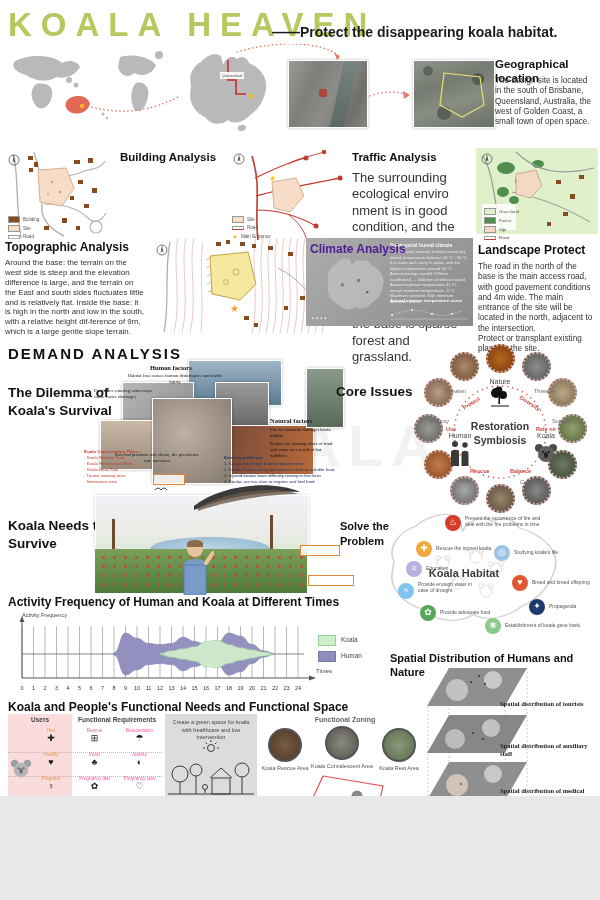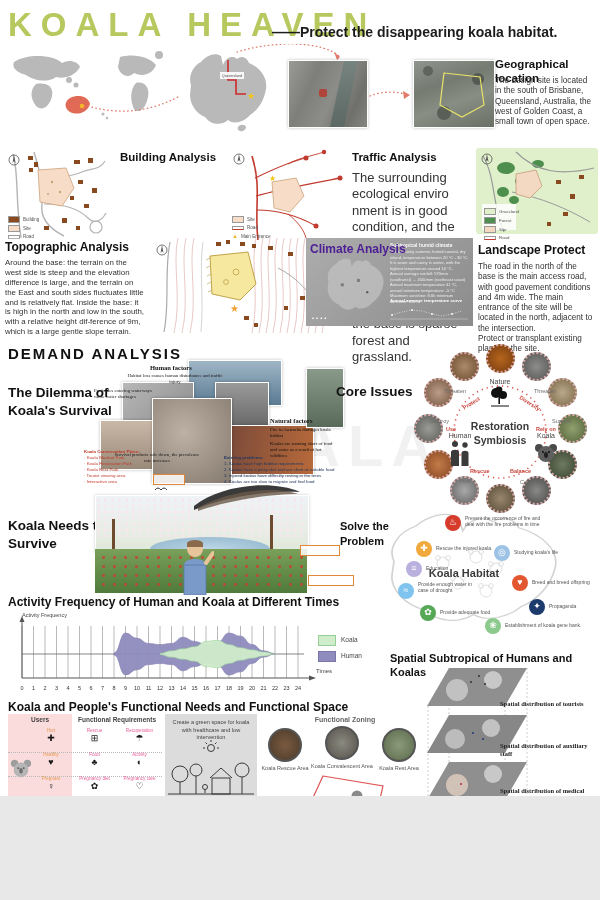--- a/index.html
+++ b/index.html
@@ -568,21 +568,21 @@
     <div style="display:flex;align-items:center;gap:5px;margin-bottom:5px">
       <span style="width:16px;height:9px;background:#cfeccb;border:1px solid #96cf96;display:inline-block"></span>
       <span>Koala</span>
     </div>
     <div style="display:flex;align-items:center;gap:5px">
       <span style="width:16px;height:9px;background:#8f8cbe;border:1px solid #7a76aa;display:inline-block"></span>
       <span>Human</span>
     </div>
   </div>
 
-  <div class="t hd" style="left:390px;top:652px;font-size:11px">Spatial Subtropical of Humans and Koalas</div>
+  <div class="t hd" style="left:390px;top:652px;font-size:11px">Spatial Distribution of Humans and Nature</div>
   <svg class="t" style="left:427px;top:668px" width="105" height="228" viewBox="0 0 105 228">
     <g stroke="#9a9a9a" stroke-width="0.5" stroke-dasharray="2,2">
       <line x1="22" y1="0" x2="22" y2="188"></line>
         <line x1="100" y1="0" x2="100" y2="188"></line>
       <line x1="78" y1="38" x2="78" y2="226"></line>
         <line x1="1" y1="38" x2="1" y2="226"></line>
     </g>
     <g>
         <polygon points="22,0 100,0 78,38 0,38" fill="#8f8f8f"></polygon>
         <circle cx="30" cy="22" r="11" fill="#c6c6c6" opacity=".9"></circle>

